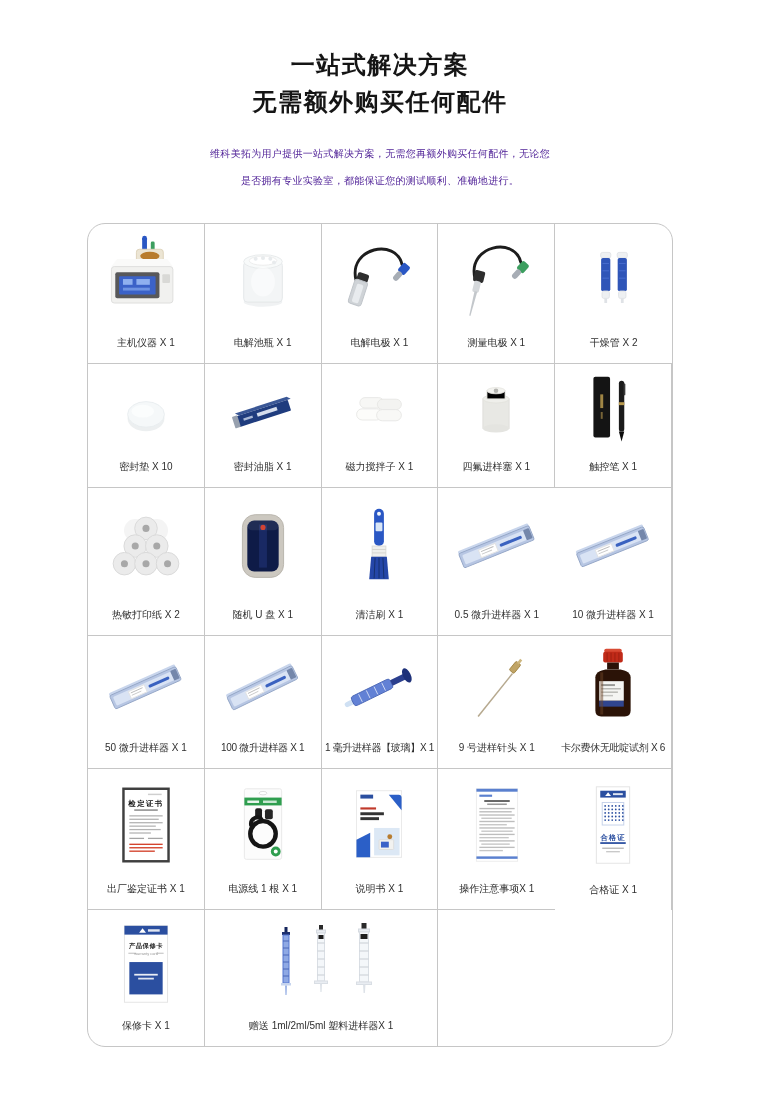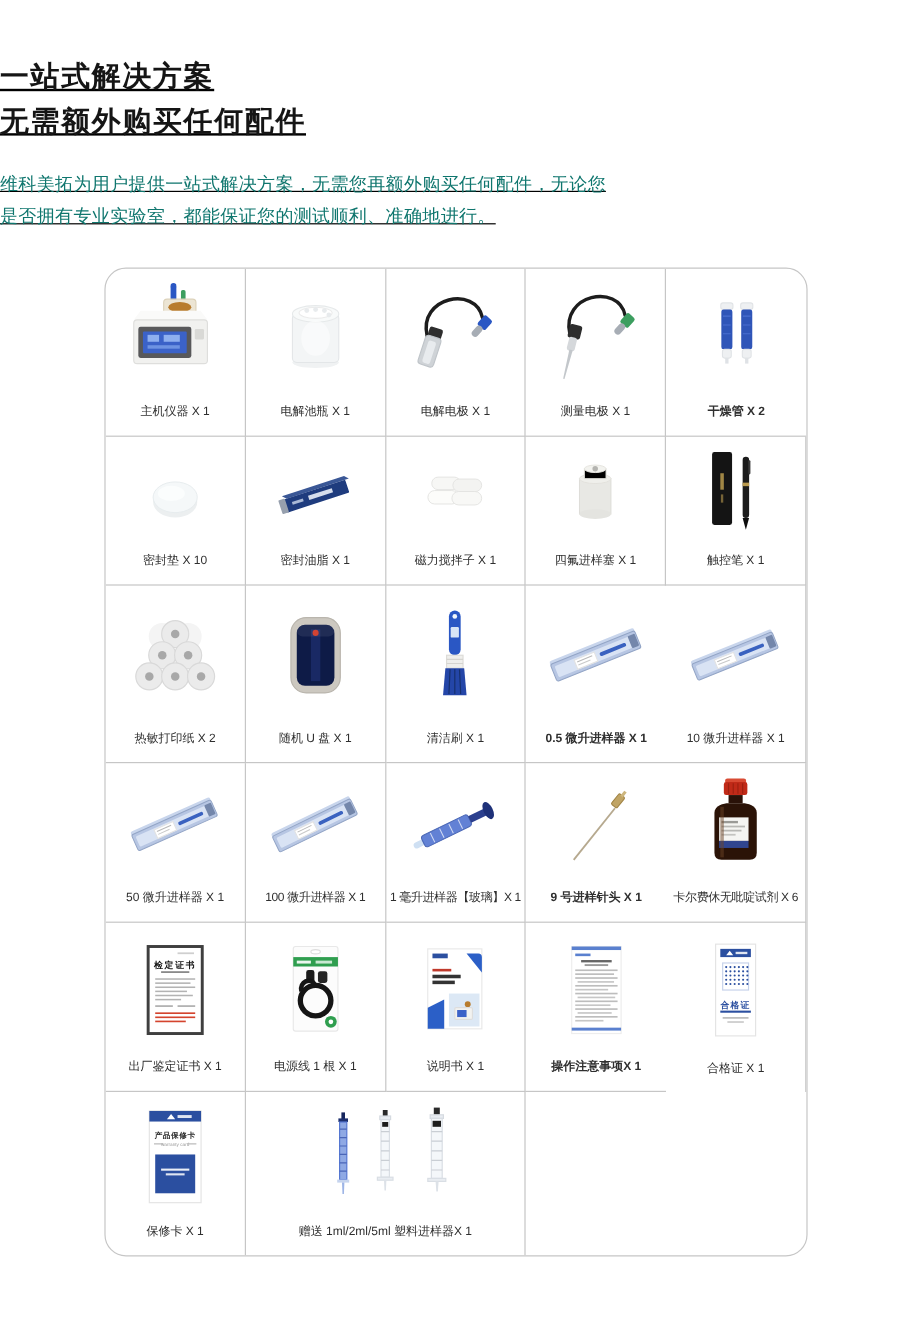--- a/index.html
+++ b/index.html
@@ -1,28 +1,28 @@
 <!DOCTYPE html>
 <html><head>
 <meta charset="utf-8">
 <style>
   html,body{margin:0;padding:0;background:#ffffff;}
   body{width:760px;height:1106px;font-family:"Liberation Sans","DejaVu Sans",sans-serif;}
   .page{width:760px;height:1106px;overflow:hidden;}
-  .header{padding-top:46px;text-decoration:underline;}
+  .header{text-align:center;padding-top:46px;}
   .title-line{font-size:24px;font-weight:700;color:#151515;line-height:37px;letter-spacing:1.5px;}
-  .desc{margin-top:20px;font-size:15px;color:#0f766e;line-height:27px;letter-spacing:0.3px;}
+  .desc{margin-top:20px;font-size:10px;color:#4c1d95;line-height:27px;letter-spacing:0.3px;}
   .grid{width:584px;margin:29px auto 0;border:1px solid #c6c6c6;border-radius:18px;overflow:hidden;
         display:grid;grid-template-columns:repeat(5,1fr);
         grid-template-rows:140px 124px 148px 133px 141px 136px;background:#fff;}
   .cell{border-right:1px solid #c6c6c6;border-bottom:1px solid #c6c6c6;display:flex;flex-direction:column;align-items:center;min-width:0;}
   .imgwrap{flex:1;display:flex;align-items:center;justify-content:center;width:100%;overflow:hidden;}
   .label{font-size:10px;color:#2f2f2f;padding-bottom:13px;white-space:nowrap;}
   .tight{font-size:10px;letter-spacing:-0.3px;}
-  .lastcol{border-right:none;font-weight:bold;}
+  .lastcol{border-right:none;}
   .lastrow{border-bottom:none;}
   .span2{grid-column:span 2;}
   svg{display:block;}
   svg text{font-family:"Liberation Sans","DejaVu Sans",sans-serif;}
 </style>
 </head>
 <body>
 
 <div class="page">
 

